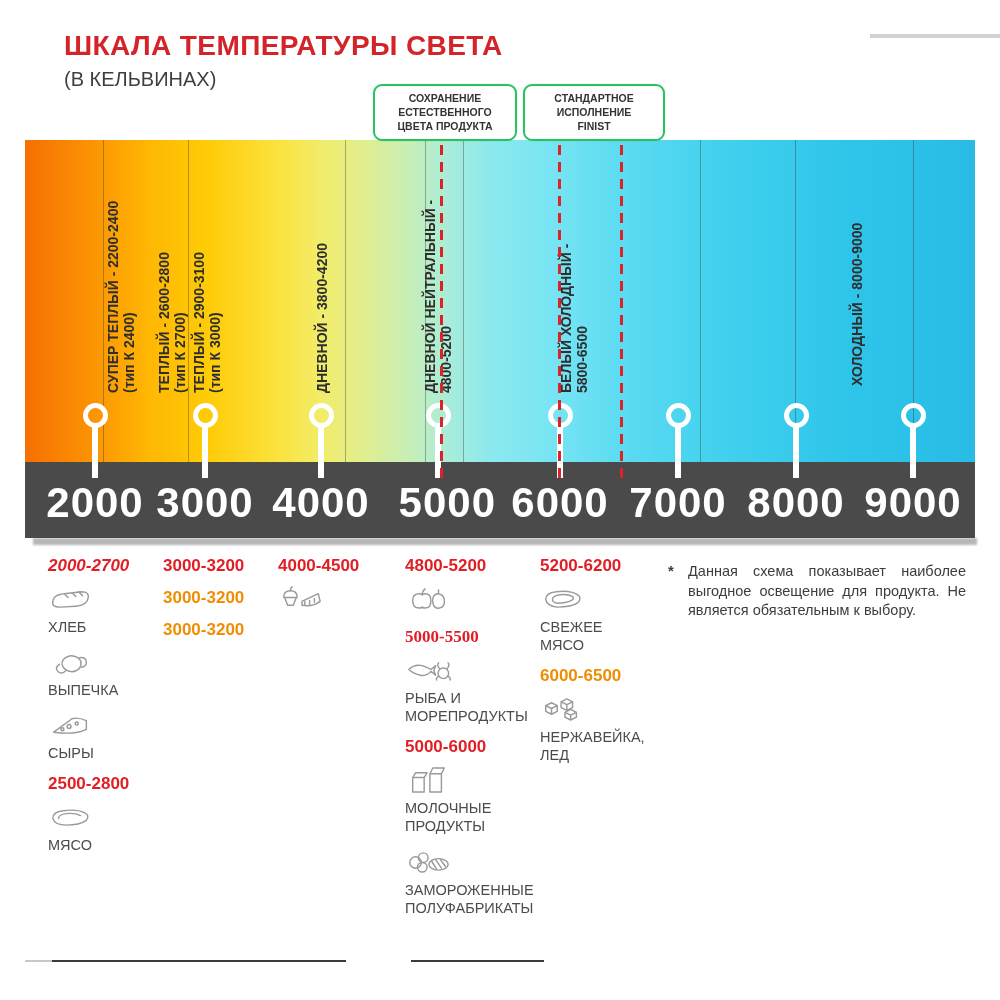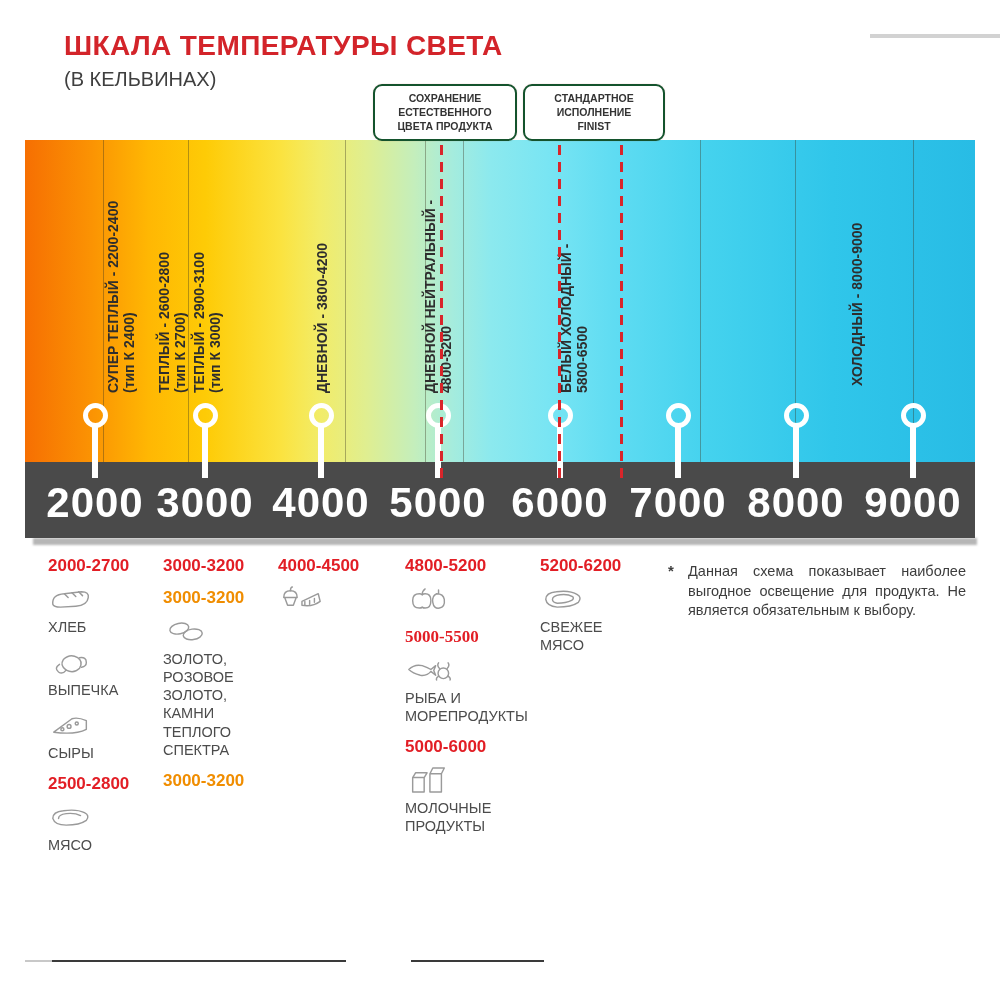--- a/index.html
+++ b/index.html
@@ -5,21 +5,21 @@
   html,body{margin:0;padding:0;background:#fff;}
   .page{position:relative;width:1000px;height:1000px;background:#ffffff;overflow:hidden;
         font-family:"Liberation Sans",sans-serif;-webkit-font-smoothing:antialiased;}
 
   
   .title{position:absolute;left:64px;top:30px;font-size:28px;font-weight:bold;color:#d3242a;letter-spacing:.4px;}
   .subtitle{position:absolute;left:64px;top:68px;font-size:20px;color:#3f3f3f;}
   .topright-strip{position:absolute;left:870px;top:34px;width:130px;height:4px;background:#d2d2d2;}
 
   
-  .callout{position:absolute;background:#fff;border:2px solid #14532d;border-radius:9px;
+  .callout{position:absolute;background:#fff;border:2px solid #22c55e;border-radius:9px;
            padding:6px 4px 5px;font-size:10.5px;font-weight:bold;color:#333;text-align:center;
            line-height:1.32;white-space:pre-line;z-index:50;box-shadow:0 0 0 1px rgba(217,37,42,.05);}
   .callout.c1{left:373px;top:84px;width:132px;}
   .callout.c2{left:523px;top:84px;width:130px;}
 
   
   .gradient-band{position:absolute;left:25px;top:140px;width:950px;height:322px;
     background:linear-gradient(90deg,
       #f66f02 0%, #fb9303 7%, #ffb703 13%, #fecb06 19%, #fbe340 27%,
       #f2ec68 31%, #dfee91 36%, #c4eebc 41%, #a5ecdd 45%, #8ce9ee 49%,
@@ -158,31 +158,31 @@
       <div class="marker-ring" style="left: 901px;"></div>
       <div class="marker-stem" style="left: 910px;"></div>
     </div>
 
   <div class="axis-bar"></div>
   <div class="axis-shadow"></div>
   <div id="ticks">
       <div class="axis-num" style="left: 37px;">2000</div>
       <div class="axis-num" style="left: 147px;">3000</div>
       <div class="axis-num" style="left: 263px;">4000</div>
-      <div class="axis-num" style="left: 380px;">5000</div>
+      <div class="axis-num" style="left: 380px; text-align: right;">5000</div>
       <div class="axis-num" style="left: 502px;">6000</div>
       <div class="axis-num" style="left: 620px;">7000</div>
       <div class="axis-num" style="left: 738px;">8000</div>
       <div class="axis-num" style="left: 855px;">9000</div>
     </div>
 
   <div class="products" id="products">
       <div class="pcol" style="left: 48px; width: 112px;">
         <div class="pgroup">
-          <div class="range" style="color: rgb(226, 30, 37);">2000-2700</div>
+          <div class="range" style="color: rgb(226, 30, 37); font-style: italic;">2000-2700</div>
           <div class="pitem">
             <div class="picon">
               <svg width="46" height="33" viewBox="0 0 48 34">
                 <g fill="none" stroke="#9a9a9a" stroke-width="1.5" stroke-linecap="round" stroke-linejoin="round">
                   <path d="M5 23 Q4 13 17 12 L35 10 Q43 10 42 16 Q41 24 29 25 L13 26 Q6 26 5 23 Z"></path>
                   <path d="M17 12 L21 16 M25 11 L29 15 M32 10 L36 14"></path>
                 </g>
               </svg>
             </div>
             <div class="plabel">ХЛЕБ</div>
@@ -227,34 +227,20 @@
             <div class="plabel">МЯСО</div>
           </div>
         </div>
       </div>
       <div class="pcol" style="left: 163px; width: 118px;">
         <div class="pgroup">
           <div class="range" style="color: rgb(226, 30, 37);">3000-3200</div>
         </div>
         <div class="pgroup">
           <div class="range" style="color: rgb(240, 141, 0);">3000-3200</div>
-          <div class="pitem">
-            <div class="picon">
-              <svg width="46" height="33" viewBox="0 0 48 34">
-                <g fill="none" stroke="#9a9a9a" stroke-width="1.5" stroke-linecap="round" stroke-linejoin="round">
-                  <ellipse cx="17" cy="15" rx="10" ry="5.5" transform="rotate(-12 17 15)"></ellipse>
-                  <ellipse cx="31" cy="21" rx="10" ry="5.5" transform="rotate(-8 31 21)"></ellipse>
-                </g>
-              </svg>
-            </div>
-            <div class="plabel">ЗОЛОТО,
-РОЗОВОЕ ЗОЛОТО,
-КАМНИ ТЕПЛОГО
-СПЕКТРА</div>
-          </div>
         </div>
         <div class="pgroup">
           <div class="range" style="color: rgb(240, 141, 0);">3000-3200</div>
         </div>
       </div>
       <div class="pcol" style="left: 278px; width: 128px;">
         <div class="pgroup">
           <div class="range" style="color: rgb(226, 30, 37);">4000-4500</div>
           <div class="pitem">
             <div class="picon">
@@ -307,36 +293,67 @@
             <div class="picon">
               <svg width="46" height="33" viewBox="0 0 48 34">
                 <g fill="none" stroke="#9a9a9a" stroke-width="1.5" stroke-linecap="round" stroke-linejoin="round">
                   <path d="M8 15 L20 15 L20 30 L8 30 Z M8 15 L11 10 L23 10 L20 15"></path>
                   <path d="M26 11 L38 11 L38 30 L26 30 Z M26 11 L29 5 L41 5 L38 11"></path>
                 </g>
               </svg>
             </div>
             <div class="plabel">МОЛОЧНЫЕ ПРОДУКТЫ</div>
           </div>
+          <div class="pitem">
+            <div class="picon">
+              <svg width="46" height="33" viewBox="0 0 48 34">
+                <g fill="none" stroke="#9a9a9a" stroke-width="1.5" stroke-linecap="round" stroke-linejoin="round">
+                  <circle cx="11" cy="18" r="6"></circle>
+                  <circle cx="19" cy="13" r="5"></circle>
+                  <circle cx="18" cy="23" r="5"></circle>
+                  <ellipse cx="35" cy="20" rx="10" ry="6"></ellipse>
+                  <path d="M28 17 L33 25 M32 15 L38 24 M37 15 L42 22"></path>
+                </g>
+              </svg>
+            </div>
+            <div class="plabel">ЗАМОРОЖЕННЫЕ
+ПОЛУФАБРИКАТЫ</div>
+          </div>
         </div>
       </div>
       <div class="pcol" style="left: 540px; width: 128px;">
         <div class="pgroup">
           <div class="range" style="color: rgb(226, 30, 37);">5200-6200</div>
           <div class="pitem">
             <div class="picon">
               <svg width="46" height="33" viewBox="0 0 48 34">
                 <g fill="none" stroke="#9a9a9a" stroke-width="1.5" stroke-linecap="round" stroke-linejoin="round">
                   <path d="M6 18 Q6 11 17 10 Q31 8 39 13 Q44 16 40 21 Q33 26 18 26 Q7 25 6 18 Z"></path>
                   <path d="M13 18 Q13 14 21 13 Q29 12 34 15 Q36 17 33 19 Q27 22 18 22 Q13 21 13 18 Z"></path>
                 </g>
               </svg>
             </div>
             <div class="plabel">СВЕЖЕЕ
 МЯСО</div>
+          </div>
+        </div>
+        <div class="pgroup">
+          <div class="range" style="color: rgb(240, 141, 0);">6000-6500</div>
+          <div class="pitem">
+            <div class="picon">
+              <svg width="46" height="33" viewBox="0 0 48 34">
+                <g fill="none" stroke="#9a9a9a" stroke-width="1.5" stroke-linecap="round" stroke-linejoin="round">
+                  <path d="M6 14 l6 -3 6 3 v6 l-6 3 -6 -3 Z M6 14 l6 3 6 -3 M12 17 v6"></path>
+                  <path d="M22 10 l6 -3 6 3 v6 l-6 3 -6 -3 Z M22 10 l6 3 6 -3 M28 13 v6"></path>
+                  <path d="M26 21 l6 -3 6 3 v5 l-6 3 -6 -3 Z M26 21 l6 3 6 -3 M32 24 v5"></path>
+                </g>
+              </svg>
+            </div>
+            <div class="plabel">НЕРЖАВЕЙКА,
+ЛЕД</div>
           </div>
         </div>
       </div>
     </div>
 
   <div class="footnote">
     <span class="fn-star">*</span>
     <span>Данная схема показывает наиболее выгодное освещение для продукта. Не является обязательным к выбору.</span>
   </div>
 

